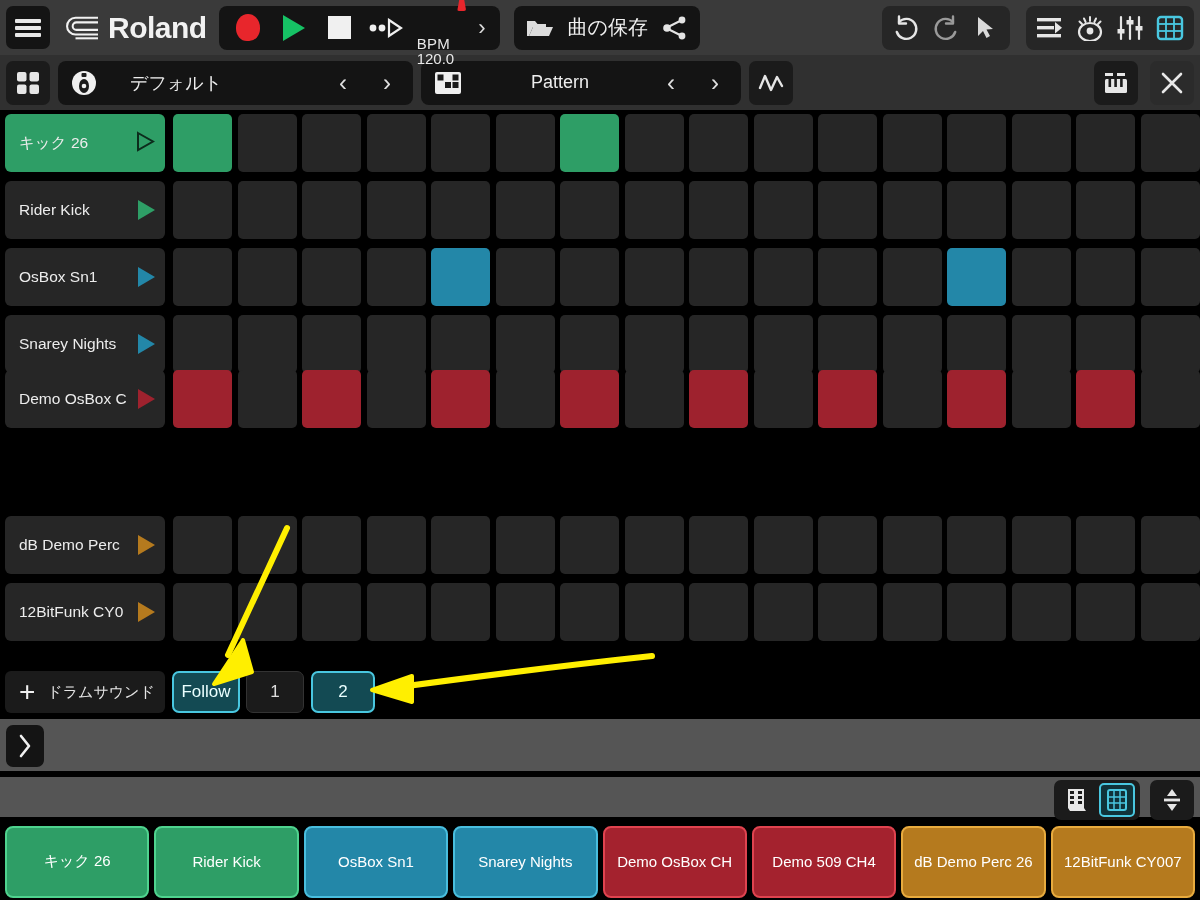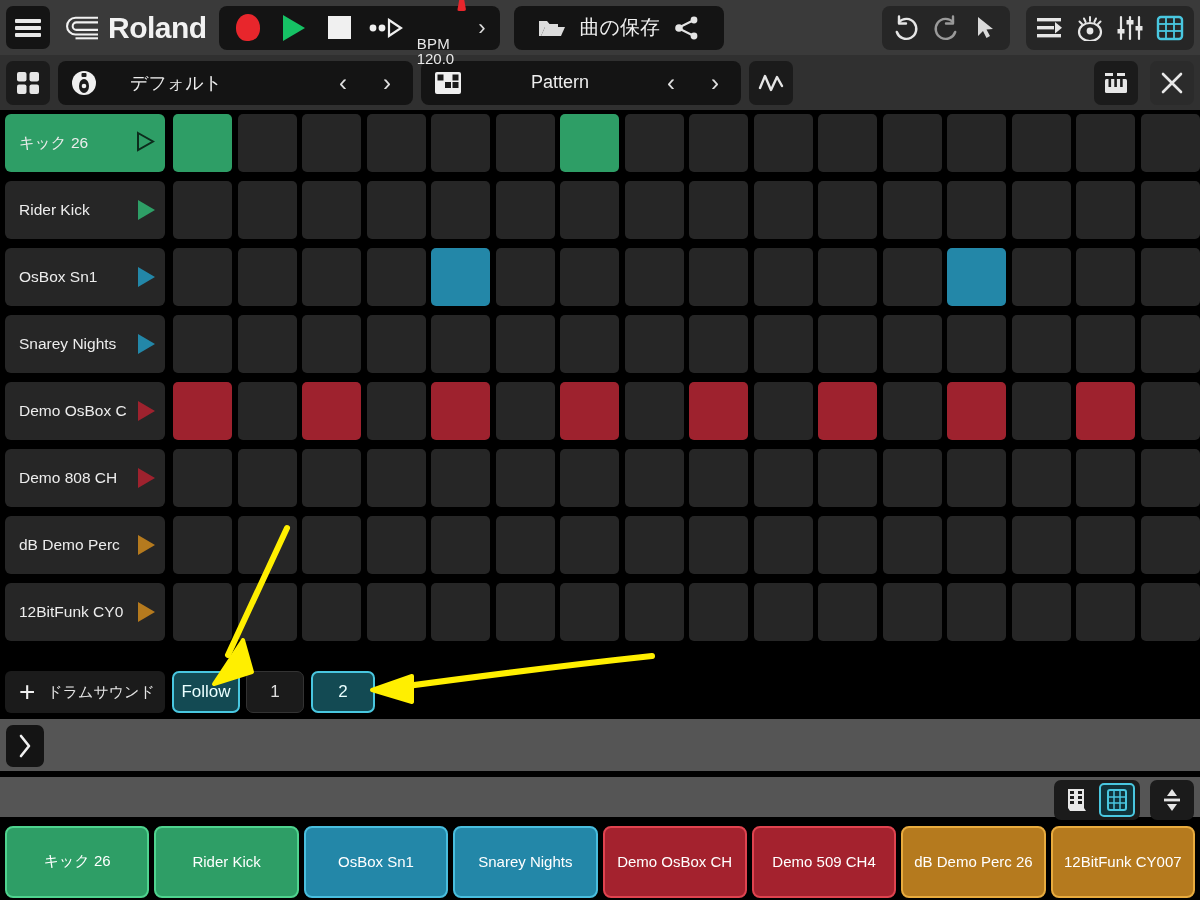--- a/index.html
+++ b/index.html
@@ -36,21 +36,21 @@
   .play-tri{ width:0;height:0;border-left:22px solid #16c265;border-top:13px solid transparent;border-bottom:13px solid transparent;}
   .stop-sq{ width:23px;height:23px;background:#f0f0f0;}
   .bpm{ display:flex; align-items:flex-start; padding:0 4px 0 8px; cursor:pointer;}
   .bpm-txt{ line-height:15px; font-size:15px; color:#e8e8e8; text-align:left;margin-top:47px;}
   .bpm-txt .b1{ display:block; letter-spacing:.3px;}
   .bpm-mark{ width:9px;height:15px;background:#e8262c;border-radius:2px;margin:7px 0 0 3px;
     clip-path:polygon(30% 0,70% 0,100% 100%,0 100%);}
   .chev{ font-size:22px; color:#dcdcdc; padding:0 8px; cursor:pointer; font-weight:300;}
   .filegrp{
     background:#141414; border-radius:8px; height:44px; display:flex; align-items:center;
-    padding:0 24px; gap:14px; margin-left:6px;
+    padding:0 12px; gap:14px; margin-left:6px;
   }
   .save-label{ font-size:20px; color:#f0f0f0; }
   .spacer{ flex:1; }
   .grp{ background:#262626; border-radius:8px; height:44px; display:flex; align-items:center; padding:0 4px; }
   .grp .ic{ width:40px; height:40px; display:flex;align-items:center;justify-content:center; cursor:pointer;}
   .ic svg{ display:block; }
 
   
   .secondbar{
     height:55px; background:#303030; display:flex; align-items:center;
@@ -424,62 +424,40 @@
         <div class="cell" style="left: 624.5px;"></div>
         <div class="cell" style="left: 689px;"></div>
         <div class="cell" style="left: 753.5px;"></div>
         <div class="cell" style="left: 818px;"></div>
         <div class="cell" style="left: 882.5px;"></div>
         <div class="cell" style="left: 947px;"></div>
         <div class="cell" style="left: 1011.5px;"></div>
         <div class="cell" style="left: 1076px;"></div>
         <div class="cell" style="left: 1140.5px;"></div>
       </div>
-      <div class="row" style="top: 268px;">
+      <div class="row" style="top: 256px;">
         <div class="tracklabel">
           <div class="tl-name">Demo OsBox C</div>
           <div class="tl-tri" style="border-left-color: rgb(158, 34, 46);"></div>
         </div>
         <div class="cell" style="left: 173px; background: rgb(158, 34, 46);"></div>
         <div class="cell" style="left: 237.5px;"></div>
         <div class="cell" style="left: 302px; background: rgb(158, 34, 46);"></div>
         <div class="cell" style="left: 366.5px;"></div>
         <div class="cell" style="left: 431px; background: rgb(158, 34, 46);"></div>
         <div class="cell" style="left: 495.5px;"></div>
         <div class="cell" style="left: 560px; background: rgb(158, 34, 46);"></div>
         <div class="cell" style="left: 624.5px;"></div>
         <div class="cell" style="left: 689px; background: rgb(158, 34, 46);"></div>
         <div class="cell" style="left: 753.5px;"></div>
         <div class="cell" style="left: 818px; background: rgb(158, 34, 46);"></div>
         <div class="cell" style="left: 882.5px;"></div>
         <div class="cell" style="left: 947px; background: rgb(158, 34, 46);"></div>
         <div class="cell" style="left: 1011.5px;"></div>
         <div class="cell" style="left: 1076px; background: rgb(158, 34, 46);"></div>
-        <div class="cell" style="left: 1140.5px;"></div>
-      </div>
-      <div class="row" style="top: 335px;">
-        <div class="tracklabel">
-          <div class="tl-name">Demo 808 CH</div>
-          <div class="tl-tri" style="border-left-color: rgb(158, 34, 46);"></div>
-        </div>
-        <div class="cell" style="left: 173px;"></div>
-        <div class="cell" style="left: 237.5px;"></div>
-        <div class="cell" style="left: 302px;"></div>
-        <div class="cell" style="left: 366.5px;"></div>
-        <div class="cell" style="left: 431px;"></div>
-        <div class="cell" style="left: 495.5px;"></div>
-        <div class="cell" style="left: 560px;"></div>
-        <div class="cell" style="left: 624.5px;"></div>
-        <div class="cell" style="left: 689px;"></div>
-        <div class="cell" style="left: 753.5px;"></div>
-        <div class="cell" style="left: 818px;"></div>
-        <div class="cell" style="left: 882.5px;"></div>
-        <div class="cell" style="left: 947px;"></div>
-        <div class="cell" style="left: 1011.5px;"></div>
-        <div class="cell" style="left: 1076px;"></div>
         <div class="cell" style="left: 1140.5px;"></div>
       </div>
       <div class="row" style="top: 402px;">
         <div class="tracklabel">
           <div class="tl-name">dB Demo Perc</div>
           <div class="tl-tri" style="border-left-color: rgb(181, 122, 30);"></div>
         </div>
         <div class="cell" style="left: 173px;"></div>
         <div class="cell" style="left: 237.5px;"></div>
         <div class="cell" style="left: 302px;"></div>

